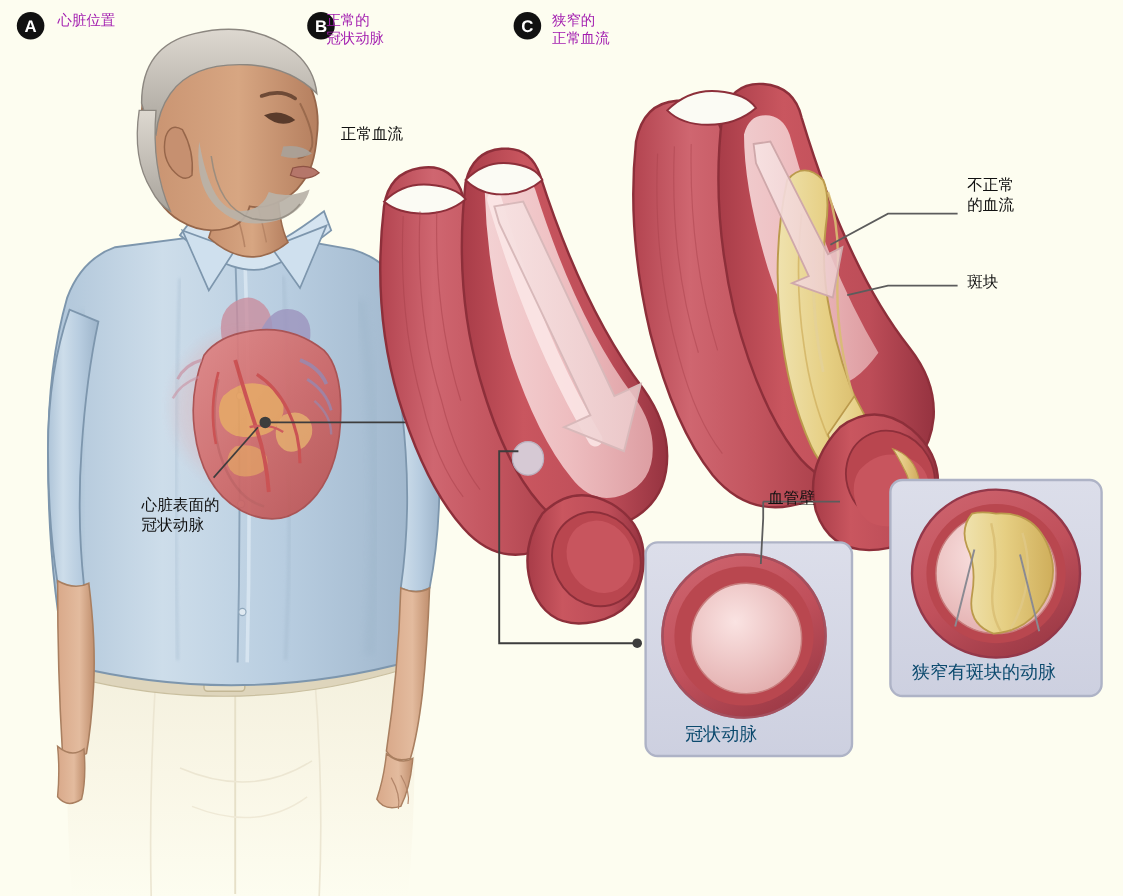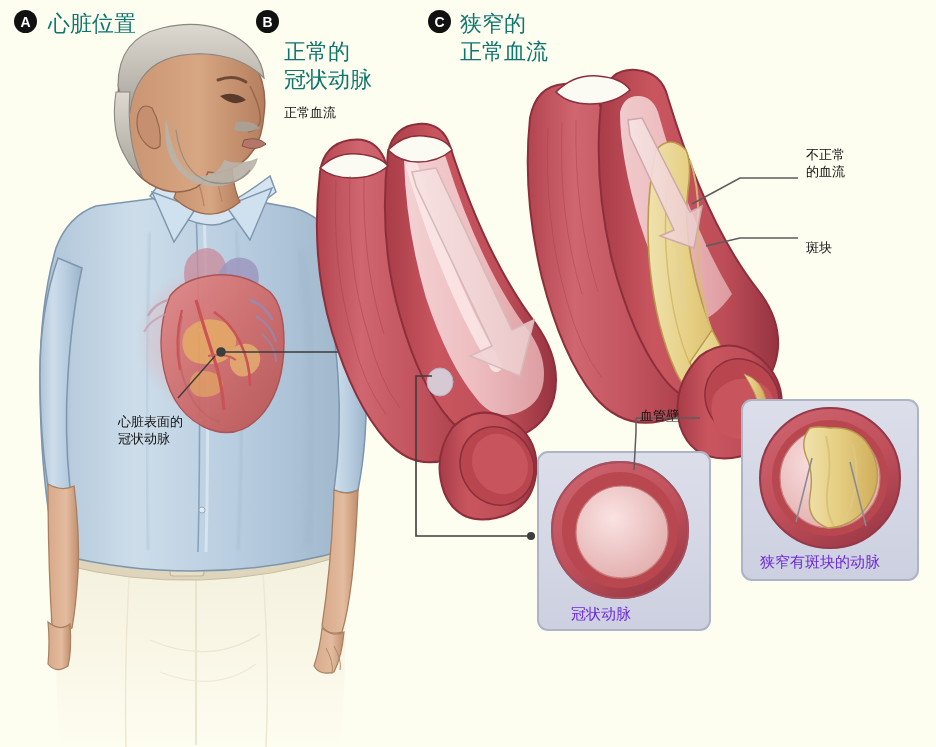--- a/index.html
+++ b/index.html
@@ -11,30 +11,30 @@
     position:relative;
   }
   #stage{position:absolute;inset:0;width:936px;height:747px;}
   .badge{
     position:absolute;width:23px;height:23px;border-radius:50%;
     background:#111;color:#fff;font-size:14px;font-weight:bold;
     display:flex;align-items:center;justify-content:center;
     font-family:"Liberation Sans",sans-serif;line-height:1;
   }
   .panel-title{
-    position:absolute;font-size:22px;color:#0f766e;line-height:1.25;
+    position:absolute;font-size:12px;color:#a21caf;line-height:1.25;
     white-space:pre-line;font-family:"DejaVu Sans",sans-serif;
   }
   .anno{
     position:absolute;font-size:13px;color:#111;line-height:1.3;
     white-space:pre-line;font-family:"DejaVu Sans",sans-serif;
   }
   .caption{
-    position:absolute;font-size:15px;color:#6d28d9;line-height:1.2;
-    font-family:Liberation Serif, serif;white-space:nowrap;
+    position:absolute;font-size:15px;color:#0c4a6e;line-height:1.2;
+    font-family:Liberation Mono, monospace;white-space:nowrap;
   }
   svg{position:absolute;top:0;left:0;}
 </style>
 </head>
 <body style="background: rgb(253, 253, 240);">
 
 <div id="stage">
 
   <svg width="936" height="747" viewBox="0 0 936 747">
     <defs>
@@ -317,31 +317,31 @@
     <g fill="none" stroke="#3d3d3d" stroke-width="1.6">
       <path d="M432 376 L416 376 L416 536 L532 536"></path>
       <circle cx="531" cy="536" r="4" fill="#3d3d3d" stroke="none"></circle>
     </g>
   </svg>
 
   <div class="badge" style="left:14px;top:10px;">A</div>
   <div class="panel-title" style="left:48px;top:10px;">心脏位置</div>
 
   <div class="badge" style="left:256px;top:10px;">B</div>
-  <div class="panel-title" style="left:284px;top:10px;margin-top:28px;">正常的
+  <div class="panel-title" style="left:272px;top:10px;">正常的
 冠状动脉</div>
 
   <div class="badge" style="left:428px;top:10px;">C</div>
   <div class="panel-title" style="left:460px;top:10px;">狭窄的
 正常血流</div>
 
   <div class="anno" style="left:284px;top:105px;">正常血流</div>
   <div class="anno" style="left:118px;top:414px;">心脏表面的
 冠状动脉</div>
   <div class="anno" style="left:806px;top:147px;">不正常
 的血流</div>
-  <div class="anno" style="left:806px;top:228px;margin-top:12px;">斑块</div>
+  <div class="anno" style="left:806px;top:228px;">斑块</div>
   <div class="anno" style="left:640px;top:408px;text-align:right;">血管壁</div>
 
   <div class="caption" style="left:571px;top:605px;">冠状动脉</div>
   <div class="caption" style="left:760px;top:553px;">狭窄有斑块的动脉</div>
 
 </div>
 
 </body></html>

